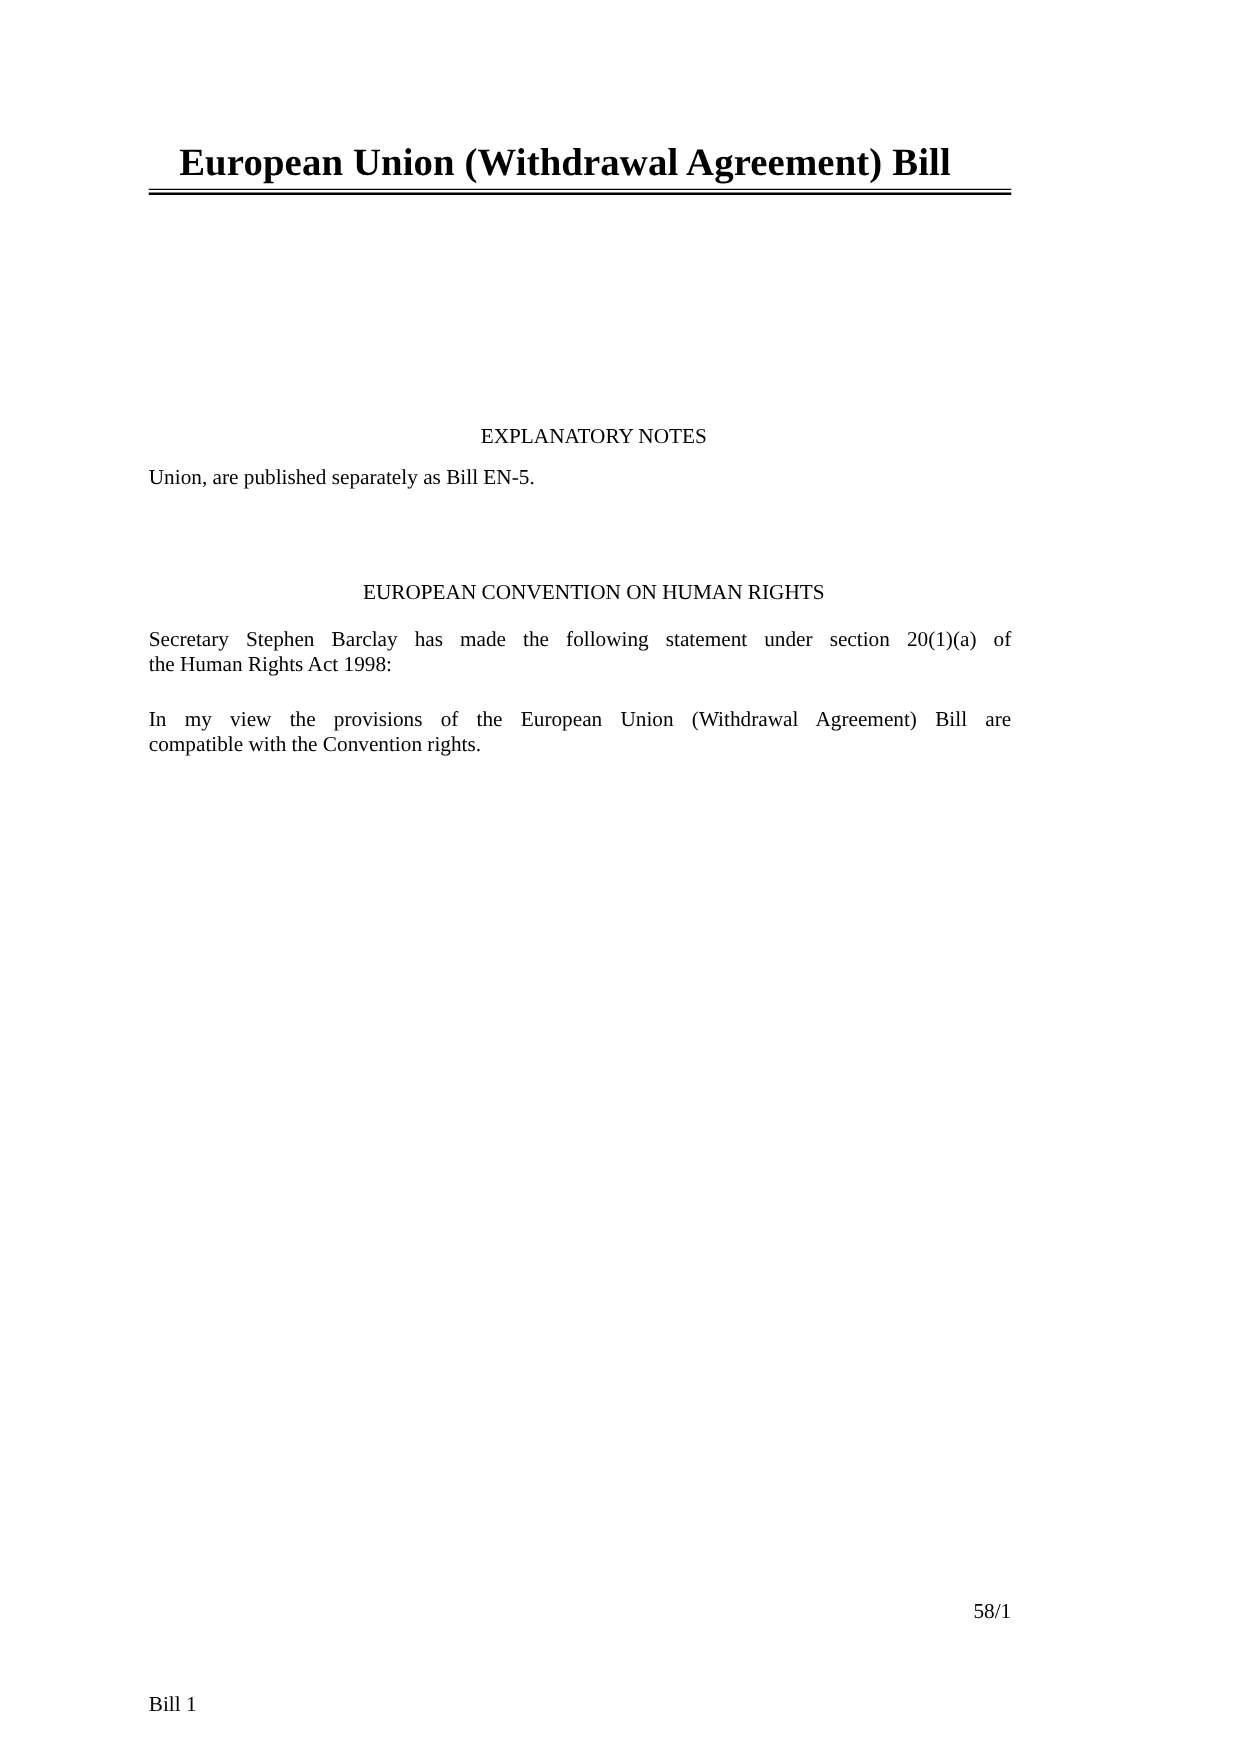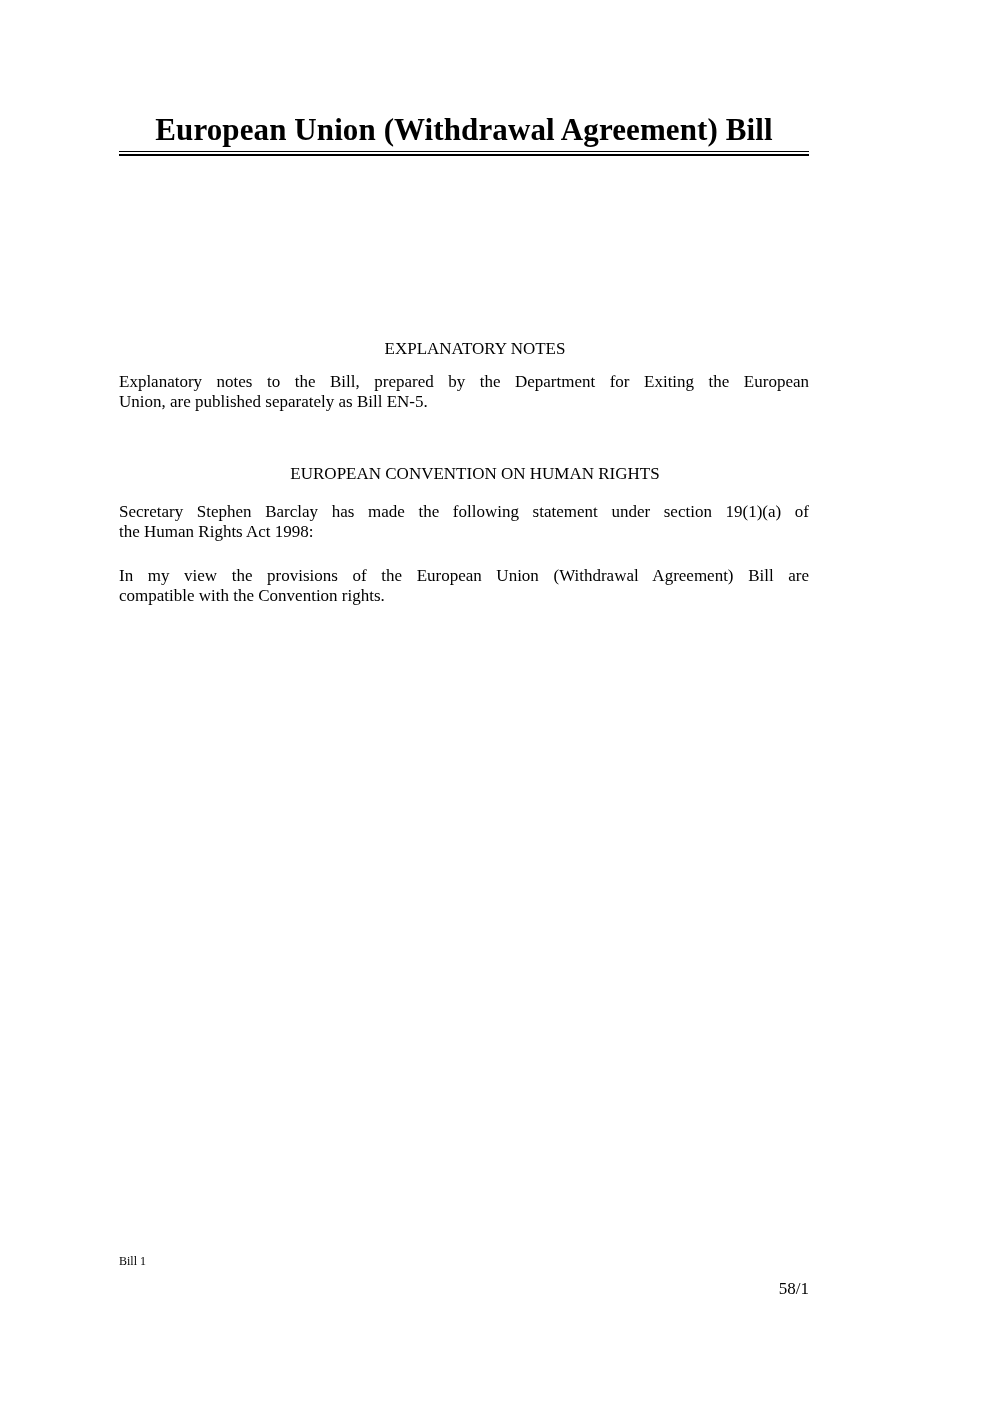--- a/index.html
+++ b/index.html
@@ -10,21 +10,21 @@
     body {
       width: 991px;
       height: 1403px;
       position: relative;
       overflow: hidden;
       font-family: "Liberation Serif", "DejaVu Serif", serif;
       color: #000000;
     }
     .page-title {
       position: absolute;
-      left: 119px;
+      left: 107px;
       width: 690px;
       top: 110px;
       text-align: center;
       font-size: 31px;
       font-weight: bold;
       line-height: 40px;
       margin: 0;
       letter-spacing: 0.1px;
     }
     .title-rule-thin {
@@ -68,50 +68,49 @@
       text-align: justify;
       text-align-last: justify;
       white-space: nowrap;
     }
     .para .line.last {
       text-align-last: left;
     }
     .footer-left {
       position: absolute;
       left: 119px;
-      top: 1251px;
-      font-size: 12px;
+      top: 1354px;
+      font-size: 17px;
       line-height: 20px;
     }
     .footer-right {
       position: absolute;
       right: 182px;
       top: 1279px;
       font-size: 17px;
       line-height: 20px;
     }
   </style>
 </head>
 <body>
 
 <h1 class="page-title">European Union (Withdrawal Agreement) Bill</h1>
 <div class="title-rule-thin"></div>
 <div class="title-rule-thick"></div>
 
 <h2 class="section-heading" style="top:328px;">EXPLANATORY NOTES</h2>
 
 <p class="para" style="top:372px;">
-  <span class="line">Explanatory notes to the Bill, prepared by the Department for Exiting the European</span>
   <span class="line last">Union, are published separately as Bill EN-5.</span>
 </p>
 
 <h2 class="section-heading" style="top:453px;">EUROPEAN CONVENTION ON HUMAN RIGHTS</h2>
 
 <p class="para" style="top:502px;">
-  <span class="line">Secretary Stephen Barclay has made the following statement under section 19(1)(a) of</span>
+  <span class="line">Secretary Stephen Barclay has made the following statement under section 20(1)(a) of</span>
   <span class="line last">the Human Rights Act 1998:</span>
 </p>
 
 <p class="para" style="top:566px;">
   <span class="line">In my view the provisions of the European Union (Withdrawal Agreement) Bill are</span>
   <span class="line last">compatible with the Convention rights.</span>
 </p>
 
 <div class="footer-left">Bill 1</div>
 <div class="footer-right">58/1</div>

